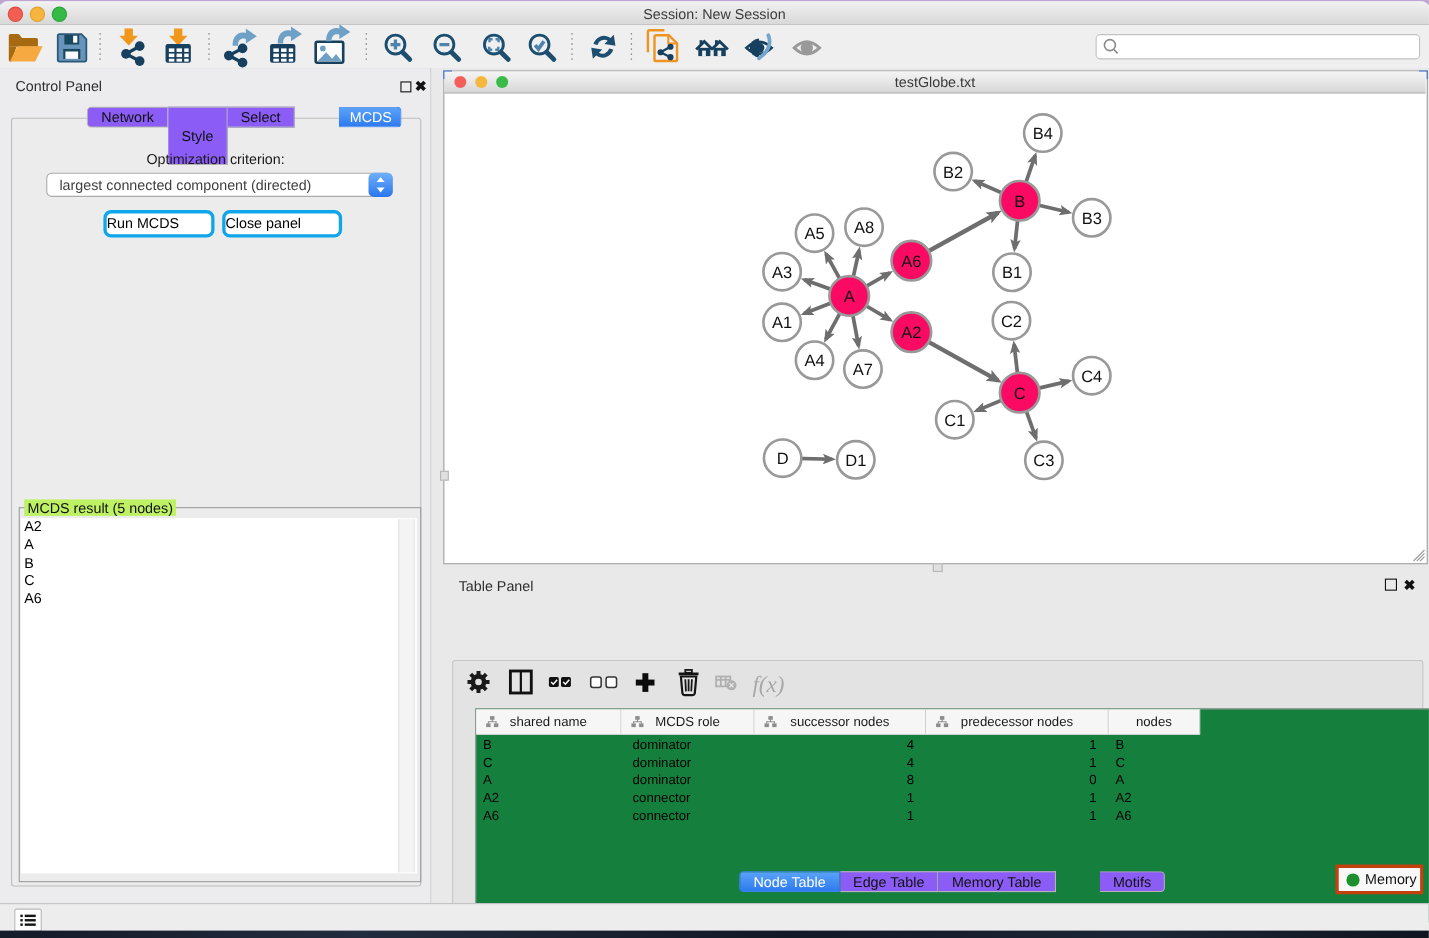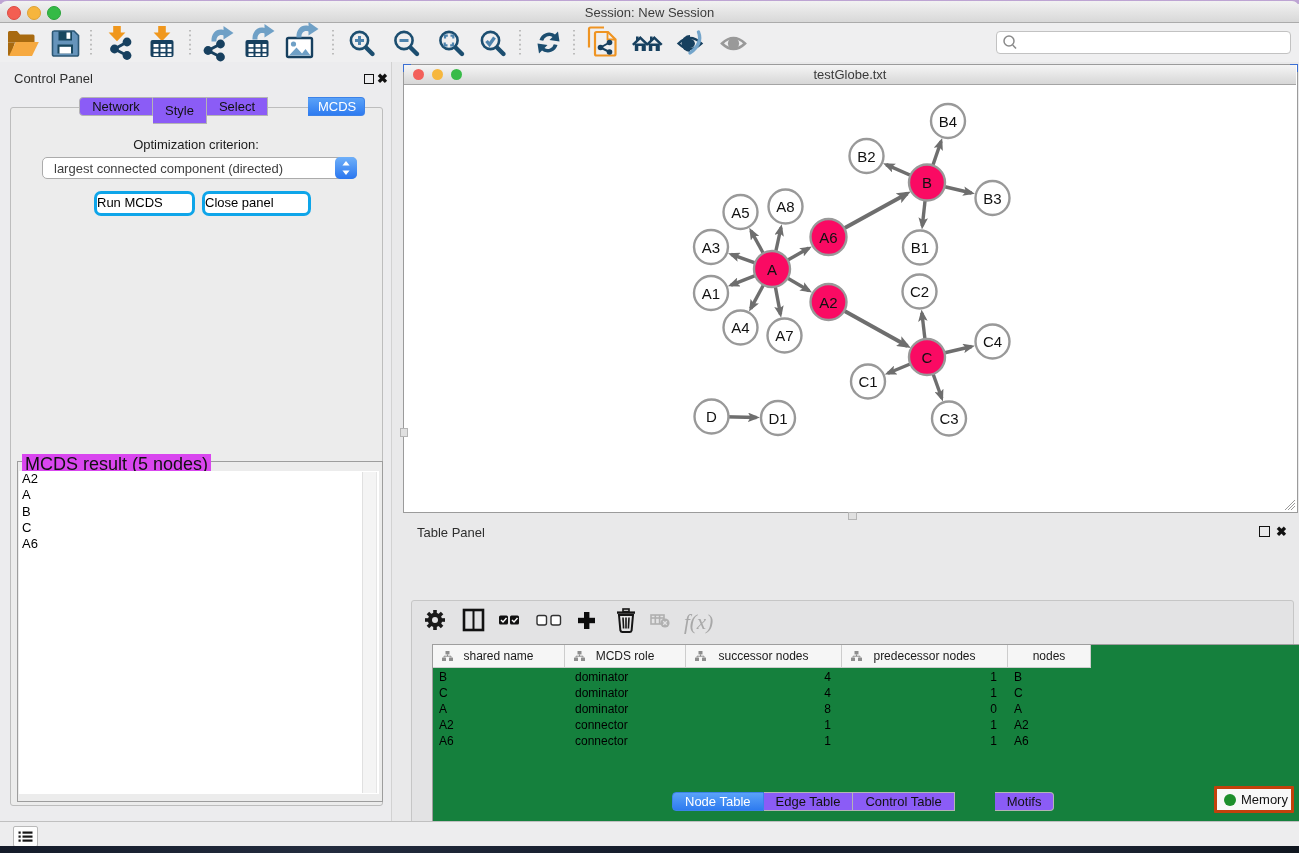--- a/index.html
+++ b/index.html
@@ -37,21 +37,21 @@
     border:1px solid #bdbdbd;border-radius:3px;}
   #opt-label{left:0;top:137px;width:392px;text-align:center;font-size:13px;color:#1a1a1a;}
   #combo{left:42px;top:157px;width:313px;height:20px;background:#fff;
     border:1px solid #ababab;border-radius:5px;}
   #combo-text{left:11px;top:2.5px;font-size:13px;color:#404040;position:absolute;white-space:nowrap;}
   #combo-btn{position:absolute;right:-1px;top:-1px;width:22px;height:22px;border-radius:5px;
     background:linear-gradient(#6fb0f9,#2a76ef);}
   .btn{position:absolute;height:19px;background:#fff;border:3px solid #0ea5e9;
     border-radius:7px;font-size:13px;color:#000;line-height:18px;}
   #groupbox{left:17px;top:461px;width:364px;height:339px;border:1px solid #9d9d9d;}
-  #grouplabel{left:22px;top:454px;background:#d946ef;padding:0 3px;font-size:18px;color:#111;}
+  #grouplabel{left:22px;top:454px;background:#bef264;padding:0 3px;font-size:13px;color:#111;}
   #cplist{left:19px;top:471px;width:360px;height:323px;background:#fff;font-size:13px;color:#000;}
   #cplist .li{padding-left:3px;height:16.3px;line-height:16.3px;}
   #cpscroll{position:absolute;right:2px;top:1px;width:13px;height:321px;background:#f4f4f4;
     border-left:1px solid #e0e0e0;border-right:1px solid #e6e6e6;}
   
   #netwin{left:403px;top:64px;width:895px;height:449px;background:#fff;
     border:1px solid #9b9b9b;box-sizing:border-box;}
   #nettitle{left:0;top:0;width:892px;height:19px;background:linear-gradient(#f5f5f5,#d7d7d7);
     border-bottom:1px solid #a4a4a4;position:absolute;}
   #nettitletext{width:100%;text-align:center;font-size:13px;color:#3a3a3a;top:2px;position:absolute;}
@@ -243,21 +243,21 @@
 </svg>
 <div class="abs" id="mainbg"></div>
 <div class="abs" id="rightbg"></div>
 
 <div class="abs" id="cp-title">Control Panel</div>
 <div class="abs" style="left:364px;top:74px;width:8px;height:8px;border:1.5px solid #111;"></div>
 <div class="abs" style="left:377px;top:71px;font-size:13px;font-weight:bold;color:#111;">✖</div>
 <div class="abs" id="cp-pane"></div>
 <div class="tabrow" style="left:79px;top:97px;">
   <div class="tab first" style="width:52px;padding:0 10px;">Network</div>
-    <div class="tab" style="width:33px;padding:4px 10px;">Style</div>
+    <div class="tab" style="width:33px;padding:17px 10px;">Style</div>
   <div class="tab" style="width:40px;padding:0 10px;">Select</div>
     <div class="tab sel last" style="width:36px;padding:0 10px;">MCDS</div>
 </div>
 <div class="abs" id="opt-label">Optimization criterion:</div>
 <div class="abs" id="combo">
   <div id="combo-text">largest connected component (directed)</div>
   <div id="combo-btn"><svg width="22" height="22">
     <path d="M11 4 l3.6 4.5 h-7.2 z" fill="#fff"></path>
     <path d="M11 18 l3.6 -4.5 h-7.2 z" fill="#fff"></path>
   </svg></div>
@@ -497,21 +497,21 @@
     <div class="tr" style="left:581px;top:40px;">C</div>
     <div class="tr" style="left:581px;top:56px;">A</div>
     <div class="tr" style="left:581px;top:72px;">A2</div>
     <div class="tr" style="left:581px;top:88px;">A6</div>
   </div>
 </div>
 
 <div class="tabrow tabs-b" style="left:672px;top:792px;">
   <div class="tab first sel">Node Table</div>
     <div class="tab">Edge Table</div>
-  <div class="tab">Control Table</div>
+  <div class="tab">Memory Table</div>
     <div class="tab last">Motifs</div>
 </div>
 
 <div class="abs" id="statusbar"></div>
 <div class="abs" id="listbtn">
   <svg width="23" height="19">
     <g fill="#161616">
       <rect x="4.5" y="4.5" width="2.2" height="2.2"></rect>
         <rect x="8.5" y="4.5" width="10" height="2.2"></rect>
       <rect x="4.5" y="8.5" width="2.2" height="2.2"></rect>

